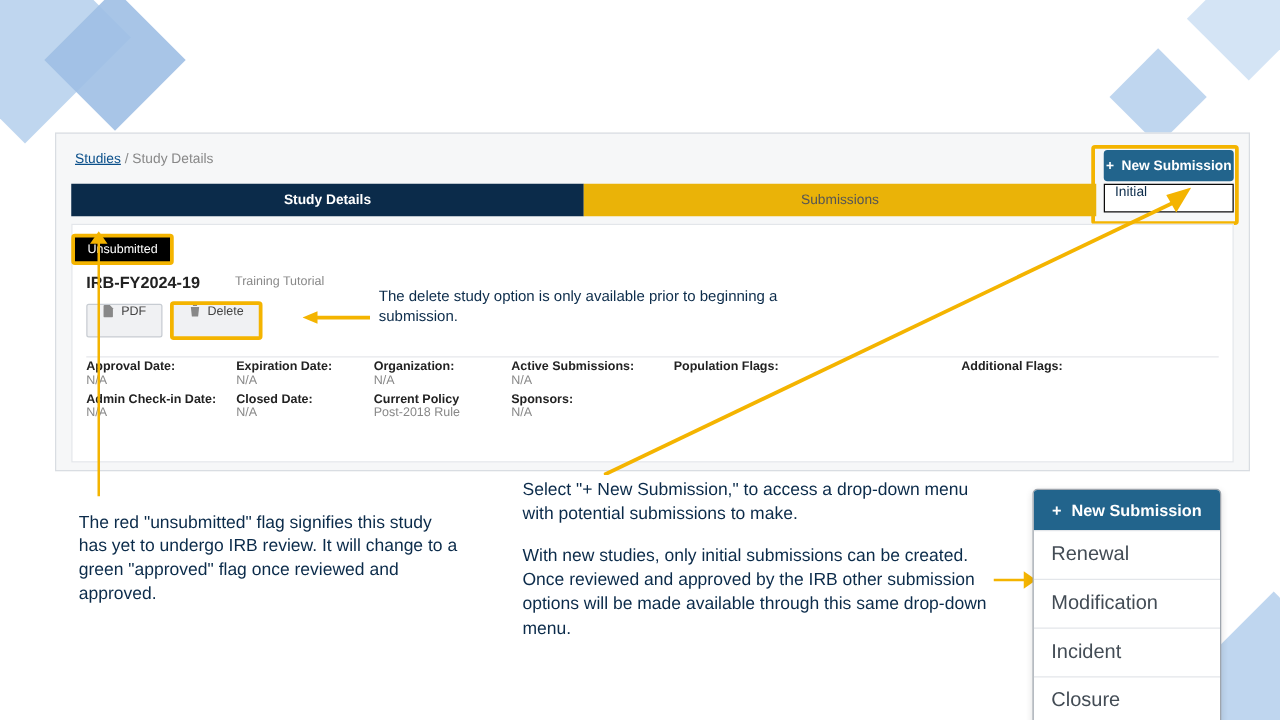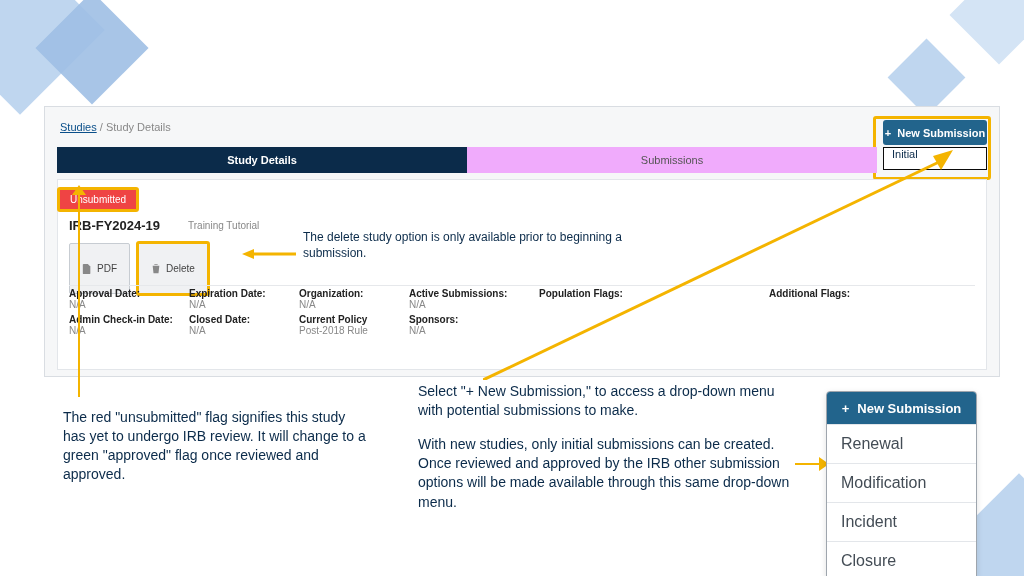--- a/index.html
+++ b/index.html
@@ -13,29 +13,29 @@
   .d5{width:110px;height:110px;right:-50px;bottom:-30px}
   
   .panel{position:absolute;left:44px;right:24px;top:106px;height:269px;border:1px solid #d9dde2;background:#f6f7f8}
   .crumbs{position:absolute;left:15px;top:14px;font-size:11px;color:#888}
   .crumbs a{color:#0a4f8a;text-decoration:underline}
   .new-sub{position:absolute;right:12px;top:13px;width:104px;height:25px;background:#22648c;color:#fff;font-size:11px;font-weight:600;border-radius:3px;display:flex;align-items:center;justify-content:center;gap:6px}
   .new-sub .plus{font-weight:700}
   .initial-box{position:absolute;right:12px;top:40px;width:104px;height:23px;background:#fff;border:1px solid #0a0a0a;font-size:11px;display:flex;padding-left:8px;box-sizing:border-box}
   .gold-ns{position:absolute;right:8px;top:9px;width:112px;height:58px;border:3px solid #f4b400;border-radius:3px;pointer-events:none}
   .tabs{position:absolute;left:12px;right:12px;top:40px;height:26px;display:flex}
-  .tab{flex:1;height:100%;display:flex;align-items:center;justify-content:center;font-size:11px;color:#555;background:#f0abfc}
+  .tab{flex:1;height:100%;display:flex;align-items:center;justify-content:center;font-size:11px;color:#555;background:#eab308}
   .tab.active{background:#0b2b4a;color:#fff;font-weight:600}
   .tab:last-child{flex:0 0 110px;background:transparent}
   .card{position:absolute;left:12px;right:12px;top:72px;bottom:6px;background:#fff;border:1px solid #e3e6ea}
-  .badge{position:absolute;left:12px;top:80px;padding:4px 10px;background:#ef4444;color:#fff;font-size:10px;border-radius:3px;border:3px solid #f4b400}
+  .badge{position:absolute;left:12px;top:80px;padding:4px 10px;background:#000000;color:#fff;font-size:10px;border-radius:3px;border:3px solid #f4b400}
   .study-id{position:absolute;left:24px;top:111px;font-weight:700;font-size:13px;color:#222}
   .study-sub{position:absolute;left:143px;top:113px;font-size:10px;color:#888}
   .btnrow{position:absolute;left:24px;top:134px;display:flex;gap:6px;align-items:center}
-  .minibtn{height:25px;padding:12px 12px;border:1px solid #c7ccd2;background:#f0f1f3;font-size:10px;color:#444;display:flex;align-items:center;gap:5px;border-radius:2px}
+  .minibtn{height:25px;padding:0 12px;border:1px solid #c7ccd2;background:#f0f1f3;font-size:10px;color:#444;display:flex;gap:5px;border-radius:2px}
   .minibtn svg{width:10px;height:10px}
   .del-hl{border:3px solid #f4b400;border-radius:3px}
   .arrow1{position:absolute;left:197px;top:140px;width:54px;height:14px}
   .arrow-line{stroke:#f4b400;stroke-width:3;fill:none}
   .arrow-head{fill:#f4b400}
   .note1{position:absolute;left:258px;top:122px;width:360px;font-size:12px;line-height:1.35;color:#0b2b4a}
   .meta{position:absolute;left:24px;right:24px;top:181px;font-size:10px;color:#444;display:grid;grid-template-columns:120px 110px 110px 130px 230px auto;row-gap:4px}
   .meta .lbl{color:#222;font-weight:600;font-size:10px}
   .meta .val{color:#888}
   .meta .row2{grid-column:span 1}

